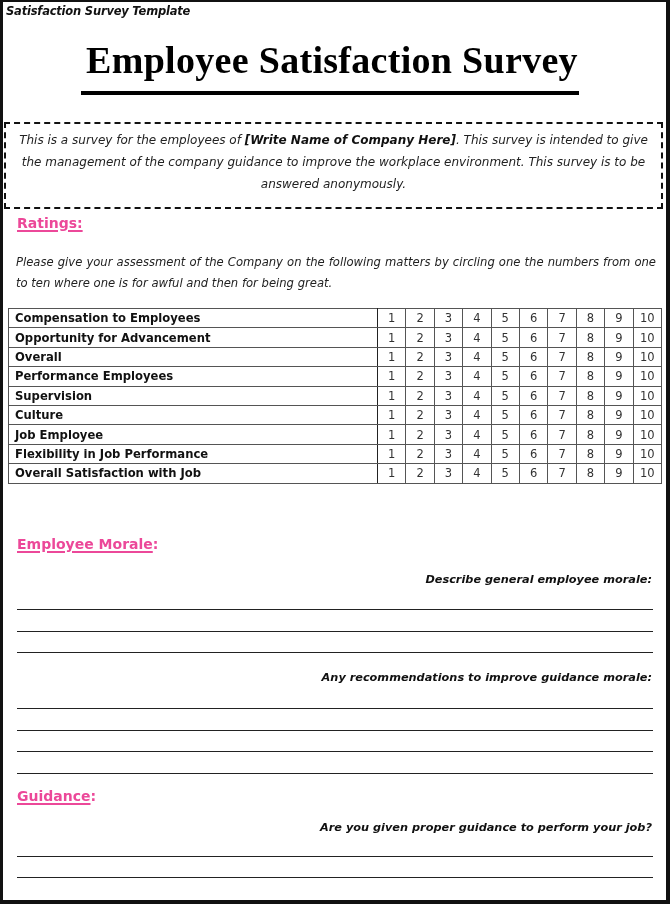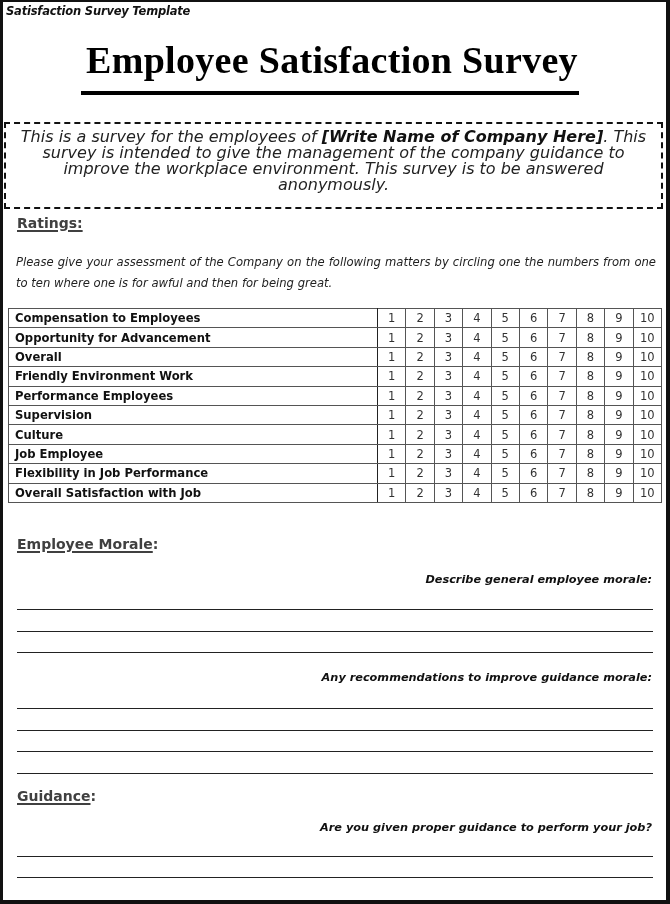--- a/index.html
+++ b/index.html
@@ -23,27 +23,27 @@
   }
   .title-rule {
     position: absolute; left: 81px; width: 498px; top: 91px; height: 4px; background: #000;
   }
   .intro-box {
     position: absolute; left: 4px; top: 122px; width: 659px; height: 87px;
     border: 2px dashed #111;
     padding: 5px 8px 0 8px;
     text-align: center;
     font-family: "DejaVu Sans", sans-serif; font-style: italic;
-    font-size: 16px; line-height: 16px; color: #222;
+    font-size: 12px; line-height: 22px; color: #222;
   }
   .intro-box b { font-weight: bold; color: #111; }
 
   .section-heading {
     position: absolute; left: 17px;
-    font-family: "DejaVu Sans", sans-serif; font-weight: bold; font-size: 14px; color: #404040;
+    font-family: "DejaVu Sans", sans-serif; font-weight: bold; font-size: 14px; color: #ec4899;
   }
   .section-heading .u { text-decoration: underline; text-underline-offset: 2px; text-decoration-thickness: 1.5px; }
 
   .instructions {
     position: absolute; left: 16px; top: 252px; width: 640px;
     font-family: "DejaVu Sans", sans-serif; font-style: italic; font-size: 11.6px;
     line-height: 21px; color: #222; text-align: justify; text-align-last: left;
   }
 
   table.ratings {
@@ -141,33 +141,20 @@
         <td>3</td>
         <td>4</td>
         <td>5</td>
         <td>6</td>
         <td>7</td>
         <td>8</td>
         <td>9</td>
         <td>10</td>
       </tr>
       <tr>
-        <td class="item">Friendly Environment Work</td>
-        <td>1</td>
-        <td>2</td>
-        <td>3</td>
-        <td>4</td>
-        <td>5</td>
-        <td>6</td>
-        <td>7</td>
-        <td>8</td>
-        <td>9</td>
-        <td>10</td>
-      </tr>
-      <tr>
         <td class="item">Performance Employees</td>
         <td>1</td>
         <td>2</td>
         <td>3</td>
         <td>4</td>
         <td>5</td>
         <td>6</td>
         <td>7</td>
         <td>8</td>
         <td>9</td>

